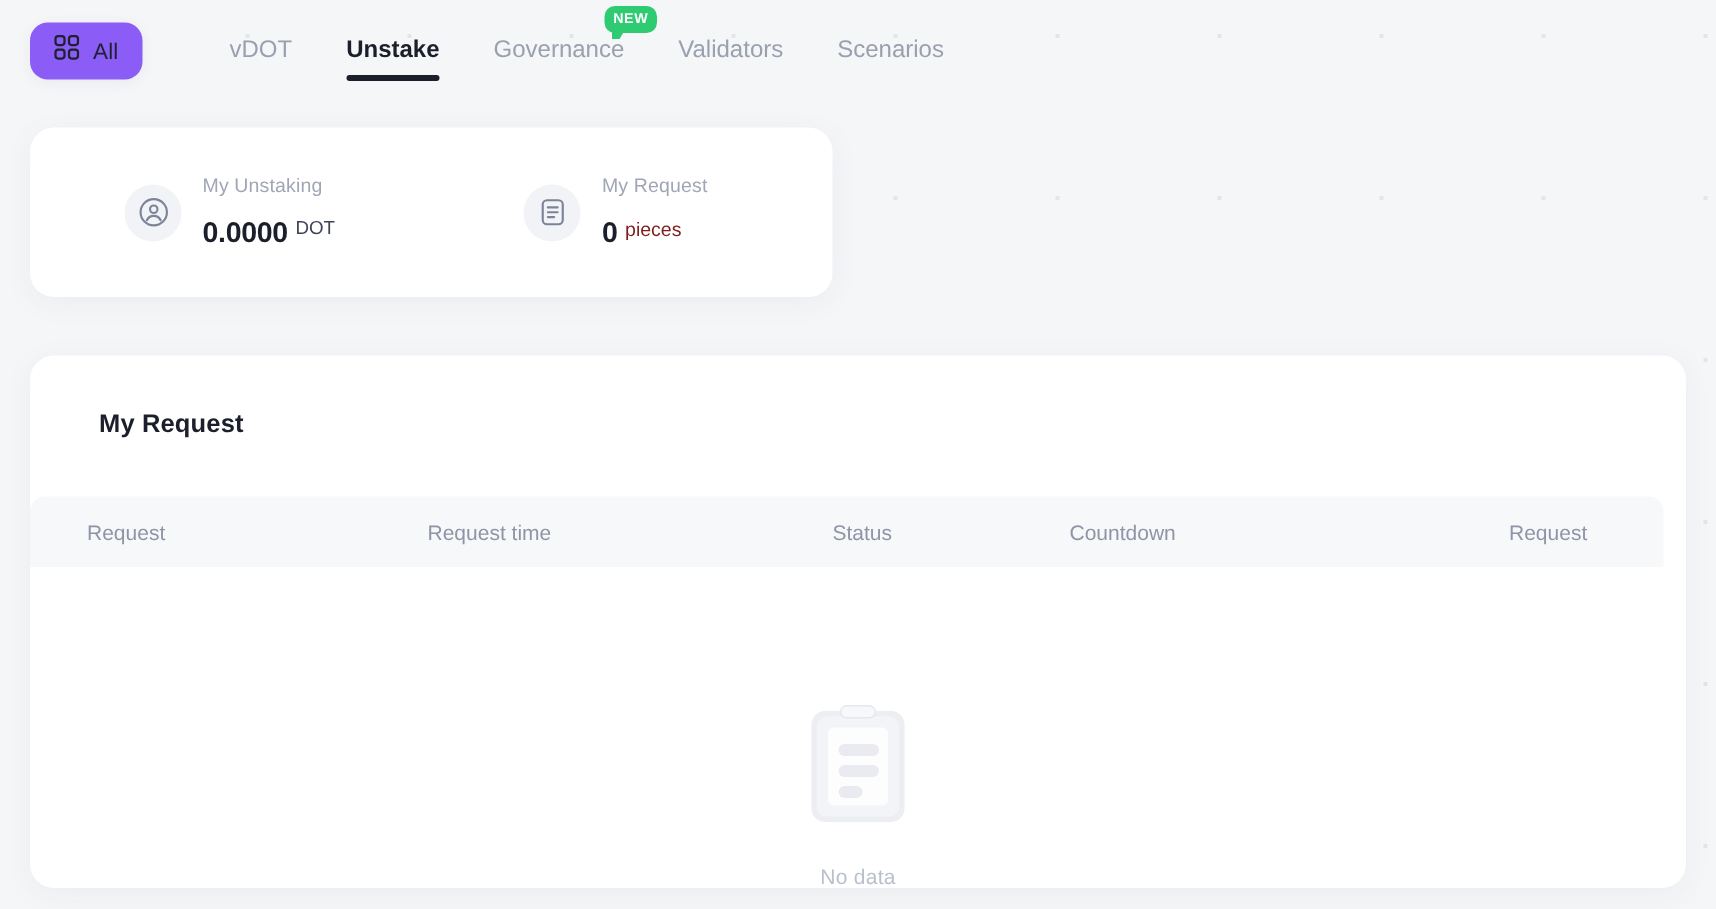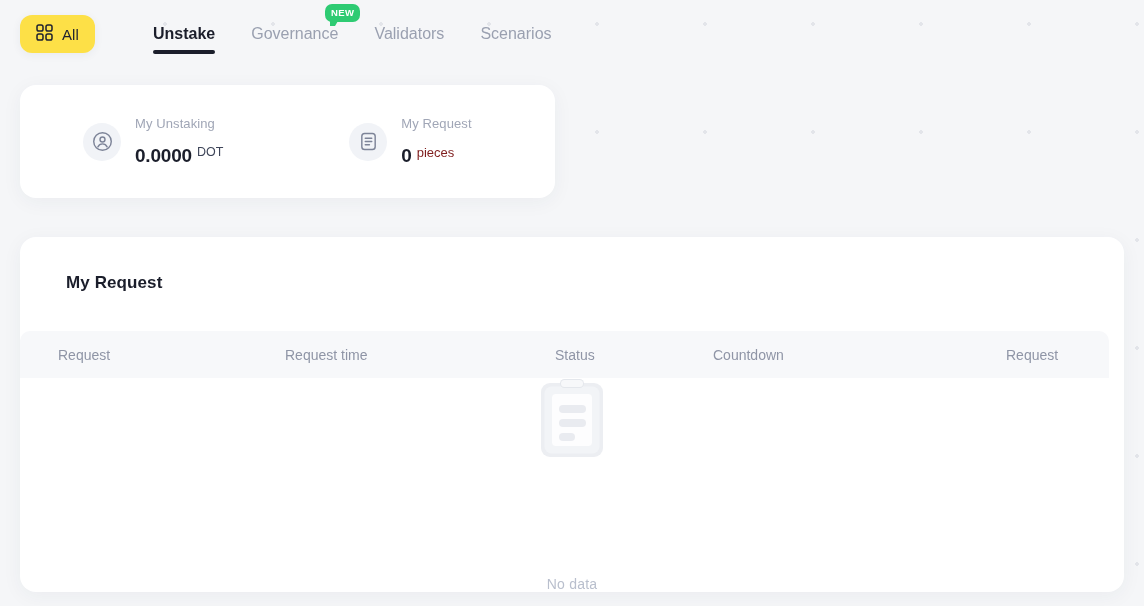--- a/index.html
+++ b/index.html
@@ -26,21 +26,21 @@
     display: flex;
     align-items: center;
     height: 68px;
     padding-left: 20px;
   }
 
   .all-btn {
     display: flex;
     align-items: center;
     gap: 9px;
-    background: #fde047;
+    background: #8b5cf6;
     border-radius: 12px;
     padding: 0 16px;
     height: 38px;
     box-shadow: 0 2px 10px rgba(35, 45, 80, .06);
     cursor: pointer;
     flex: 0 0 auto;
   }
   .all-btn .label {
     font-size: 15px;
     color: #1e2130;
@@ -205,21 +205,21 @@
   .th-action    { left: 986px; }
 
   
   .empty {
     position: absolute;
     top: 141px;
     left: 0; right: 0; bottom: 0;
     display: flex;
     flex-direction: column;
     align-items: center;
-    justify-content: space-between;
+    justify-content: flex-end;
     gap: 20px;
   }
   .empty-text {
     font-size: 14px;
     color: #b9bfcd;
     letter-spacing: .2px;
   }
 </style>
 </head>
 <body>
@@ -233,20 +233,23 @@
         <rect x="10" y="1" width="6" height="6" rx="1.8" stroke="#1e2130" stroke-width="1.5"></rect>
         <rect x="1" y="10" width="6" height="6" rx="1.8" stroke="#1e2130" stroke-width="1.5"></rect>
         <rect x="10" y="10" width="6" height="6" rx="1.8" stroke="#1e2130" stroke-width="1.5"></rect>
       </svg>
     </span>
     <span class="label">All</span>
   </div>
 
   <nav class="tabs">
 
+    <div class="tab">
+      <span>vDOT</span>
+    </div>
 
     <div class="tab active">
       <span>Unstake</span>
     </div>
 
     <div class="tab">
       <span>Governance</span>
       <span class="new-badge">NEW</span>
     </div>
 

